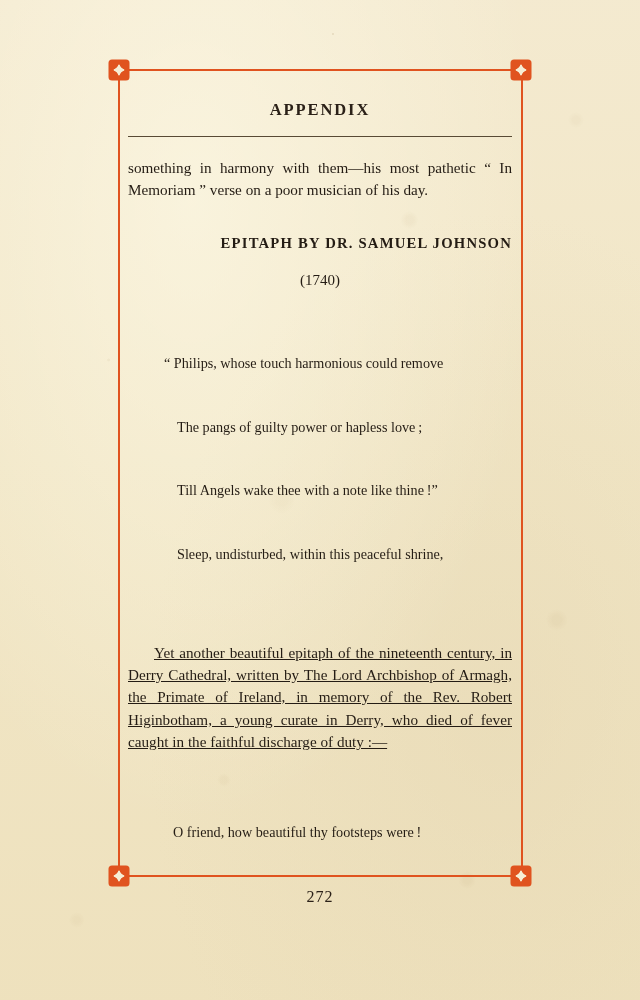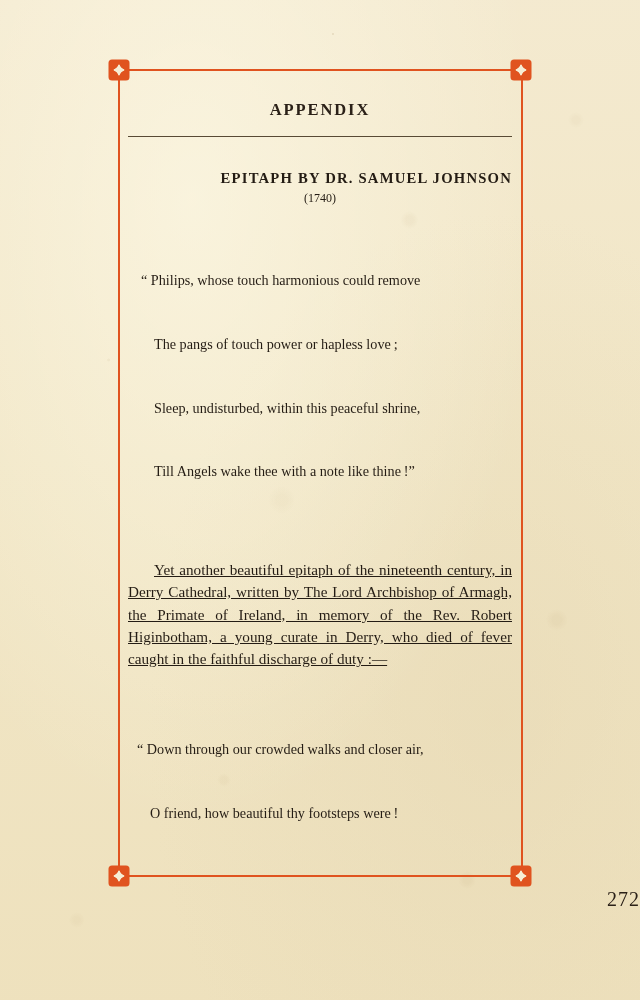--- a/index.html
+++ b/index.html
@@ -106,45 +106,45 @@
   .epigraph-title {
     text-align: right;
     font-size: 14.7px;
     font-weight: 700;
     letter-spacing: 1.2px;
     margin-top: 33px;
     color: #241c14;
   }
   .epigraph-date {
     text-align: center;
-    font-size: 12px;
-    margin-top: 4px;
+    font-size: 15px;
+    margin-top: 20px;
     color: #241c14;
   }
 
   .verse {
     font-size: 14.2px;
     line-height: 21.2px;
     color: #241c14;
     white-space: pre;
   }
   #verse-1 { margin-top: 22px; padding-left: 26px; }
   #verse-2 { margin-top: 26px; padding-left: 22px; }
 
-  .verse .line { display: block; }
+  .verse .line { display: block; margin-left: 23px; }
   .verse .line.open { text-indent: -13px; }
 
   
   #folio {
     position: absolute;
     left: 0;
     top: 888px;
     width: 640px;
-    text-align: right;
-    font-size: 20px;
+    text-align: center;
+    font-size: 16px;
     letter-spacing: 1px;
     color: #2b2118;
   }
 </style>
 </head>
 <body>
 
 <div id="page">
 
   <div id="grain"></div>
@@ -184,35 +184,35 @@
     <path d="M13 20.8 C11.4 17.8 10.1 16.4 7.6 15.4 C10.1 14.4 11.4 13 13 10 C14.6 13 15.9 14.4 18.4 15.4 C15.9 16.4 14.6 17.8 13 20.8 Z" fill="#f6edd5" transform="translate(0,-2.4)"></path>
     <path d="M5.2 13 C8.2 11.4 9.6 10.1 10.6 7.6 C11.6 10.1 13 11.4 16 13 C13 14.6 11.6 15.9 10.6 18.4 C9.6 15.9 8.2 14.6 5.2 13 Z" fill="#f6edd5" transform="translate(2.4,0)"></path>
     <path d="M20.8 13 C17.8 11.4 16.4 10.1 15.4 7.6 C14.4 10.1 13 11.4 10 13 C13 14.6 14.4 15.9 15.4 18.4 C16.4 15.9 17.8 14.6 20.8 13 Z" fill="#f6edd5" transform="translate(-2.4,0)"></path>
   </svg>
 
   <div id="content">
 
     <div id="page-heading">APPENDIX</div>
     <div id="heading-rule"></div>
 
+    <p class="prose" id="prose-1">something in harmony with them—his most pathetic “ In Memoriam ” verse on a poor musician of his day.</p>
 
     <div class="epigraph-title">EPITAPH BY DR. SAMUEL JOHNSON</div>
     <div class="epigraph-date">(1740)</div>
 
     <div class="verse" id="verse-1">
       <span class="line open">“ Philips, whose touch harmonious could remove</span>
-      <span class="line">The pangs of touch power or hapless love ;</span>
+      <span class="line">The pangs of guilty power or hapless love ;</span>
+      <span class="line">Till Angels wake thee with a note like thine !”</span>
       <span class="line">Sleep, undisturbed, within this peaceful shrine,</span>
-      <span class="line">Till Angels wake thee with a note like thine !”</span>
     </div>
 
     <p class="prose" id="prose-2">Yet another beautiful epitaph of the nineteenth century, in Derry Cathedral, written by The Lord Archbishop of Armagh, the Primate of Ireland, in memory of the Rev. Robert Higinbotham, a young curate in Derry, who died of fever caught in the faithful discharge of duty :—</p>
 
     <div class="verse" id="verse-2">
-      <span class="line open">“ Down through our crowded walks and closer air,</span>
       <span class="line">O friend, how beautiful thy footsteps were !</span>
       
       
       
       
       
       
     </div>
 
   </div>

